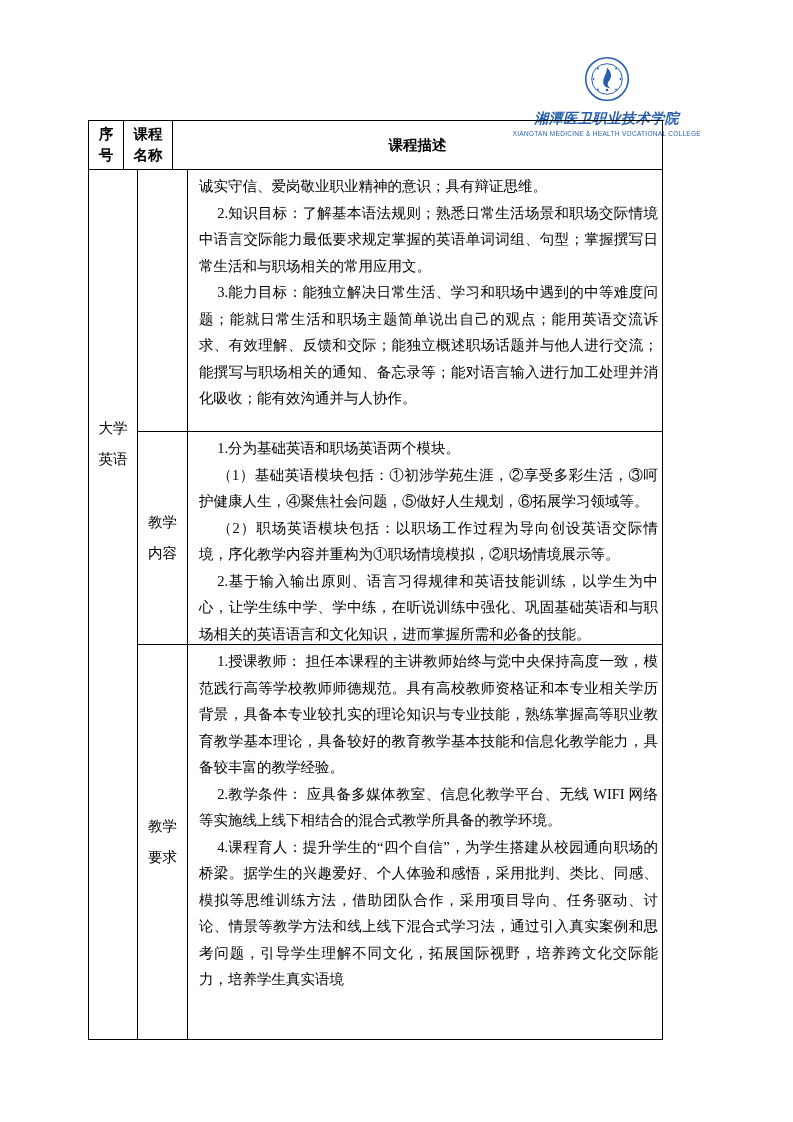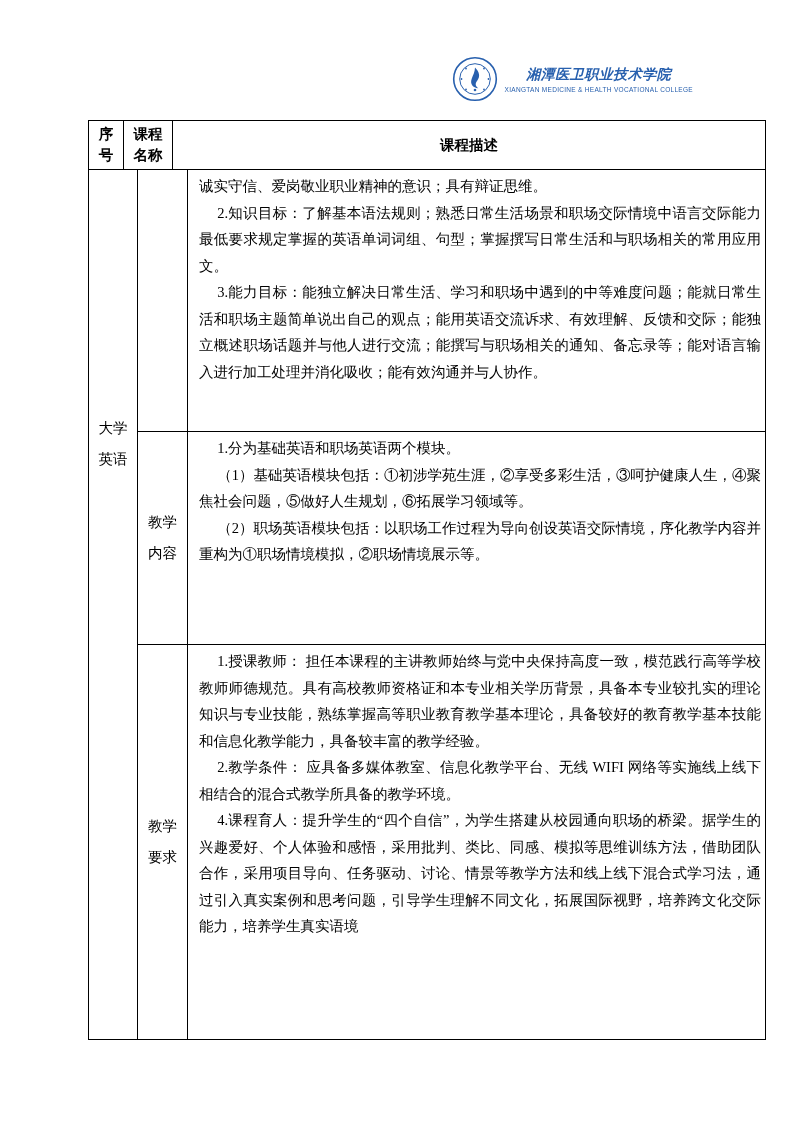--- a/index.html
+++ b/index.html
@@ -13,24 +13,25 @@
     background: #ffffff;
     margin: 0 auto;
     overflow: hidden;
     color: #000;
   }
 
   
   .logo {
     position: absolute;
     top: 56px;
-    right: 100px;
+    right: 92px;
     display: flex;
     align-items: center;
     gap: 7px;
+    flex-direction: column;
   }
   .logo-emblem { width: 46px; height: 46px; flex: 0 0 auto; }
   .logo-text { display: flex; flex-direction: column; align-items: center; }
   .logo-cn {
     font-size: 14px;
     font-weight: 700;
     font-style: italic;
     letter-spacing: 0.5px;
     color: #2860ae;
     white-space: nowrap;
@@ -43,21 +44,21 @@
     white-space: nowrap;
     line-height: 9px;
     font-family: "Liberation Sans", sans-serif;
   }
 
   
   .course-table {
     position: absolute;
     left: 88px;
     top: 120px;
-    width: 678px;
+    width: 575px;
     border: 1px solid #000;
     font-size: 14.5px;
     line-height: 26.5px;
   }
   .thead { display: flex; border-bottom: 1px solid #000; height: 49px; }
   .th {
     font-weight: 700;
     display: flex;
     align-items: center;
     justify-content: center;
@@ -155,20 +156,21 @@
               <p>3.能力目标：能独立解决日常生活、学习和职场中遇到的中等难度问题；能就日常生活和职场主题简单说出自己的观点；能用英语交流诉求、有效理解、反馈和交际；能独立概述职场话题并与他人进行交流；能撰写与职场相关的通知、备忘录等；能对语言输入进行加工处理并消化吸收；能有效沟通并与人协作。</p>
             </div>
         </div>
 
         <div class="section sec-2">
           <div class="sec-label">教学内容</div>
           <div class="sec-content">
               <p>1.分为基础英语和职场英语两个模块。</p>
               <p>（1）基础英语模块包括：①初涉学苑生涯，②享受多彩生活，③呵护健康人生，④聚焦社会问题，⑤做好人生规划，⑥拓展学习领域等。</p>
               <p>（2）职场英语模块包括：以职场工作过程为导向创设英语交际情境，序化教学内容并重构为①职场情境模拟，②职场情境展示等。</p>
+              <p>2.基于输入输出原则、语言习得规律和英语技能训练，以学生为中心，让学生练中学、学中练，在听说训练中强化、巩固基础英语和与职场相关的英语语言和文化知识，进而掌握所需和必备的技能。</p>
             </div>
         </div>
 
         <div class="section sec-3">
           <div class="sec-label">教学要求</div>
           <div class="sec-content">
               <p>1.授课教师： 担任本课程的主讲教师始终与党中央保持高度一致，模范践行高等学校教师师德规范。具有高校教师资格证和本专业相关学历背景，具备本专业较扎实的理论知识与专业技能，熟练掌握高等职业教育教学基本理论，具备较好的教育教学基本技能和信息化教学能力，具备较丰富的教学经验。</p>
               <p>2.教学条件： 应具备多媒体教室、信息化教学平台、无线 WIFI 网络等实施线上线下相结合的混合式教学所具备的教学环境。</p>
               <p>4.课程育人：提升学生的“四个自信”，为学生搭建从校园通向职场的桥梁。据学生的兴趣爱好、个人体验和感悟，采用批判、类比、同感、模拟等思维训练方法，借助团队合作，采用项目导向、任务驱动、讨论、情景等教学方法和线上线下混合式学习法，通过引入真实案例和思考问题，引导学生理解不同文化，拓展国际视野，培养跨文化交际能力，培养学生真实语境</p>
             </div>

